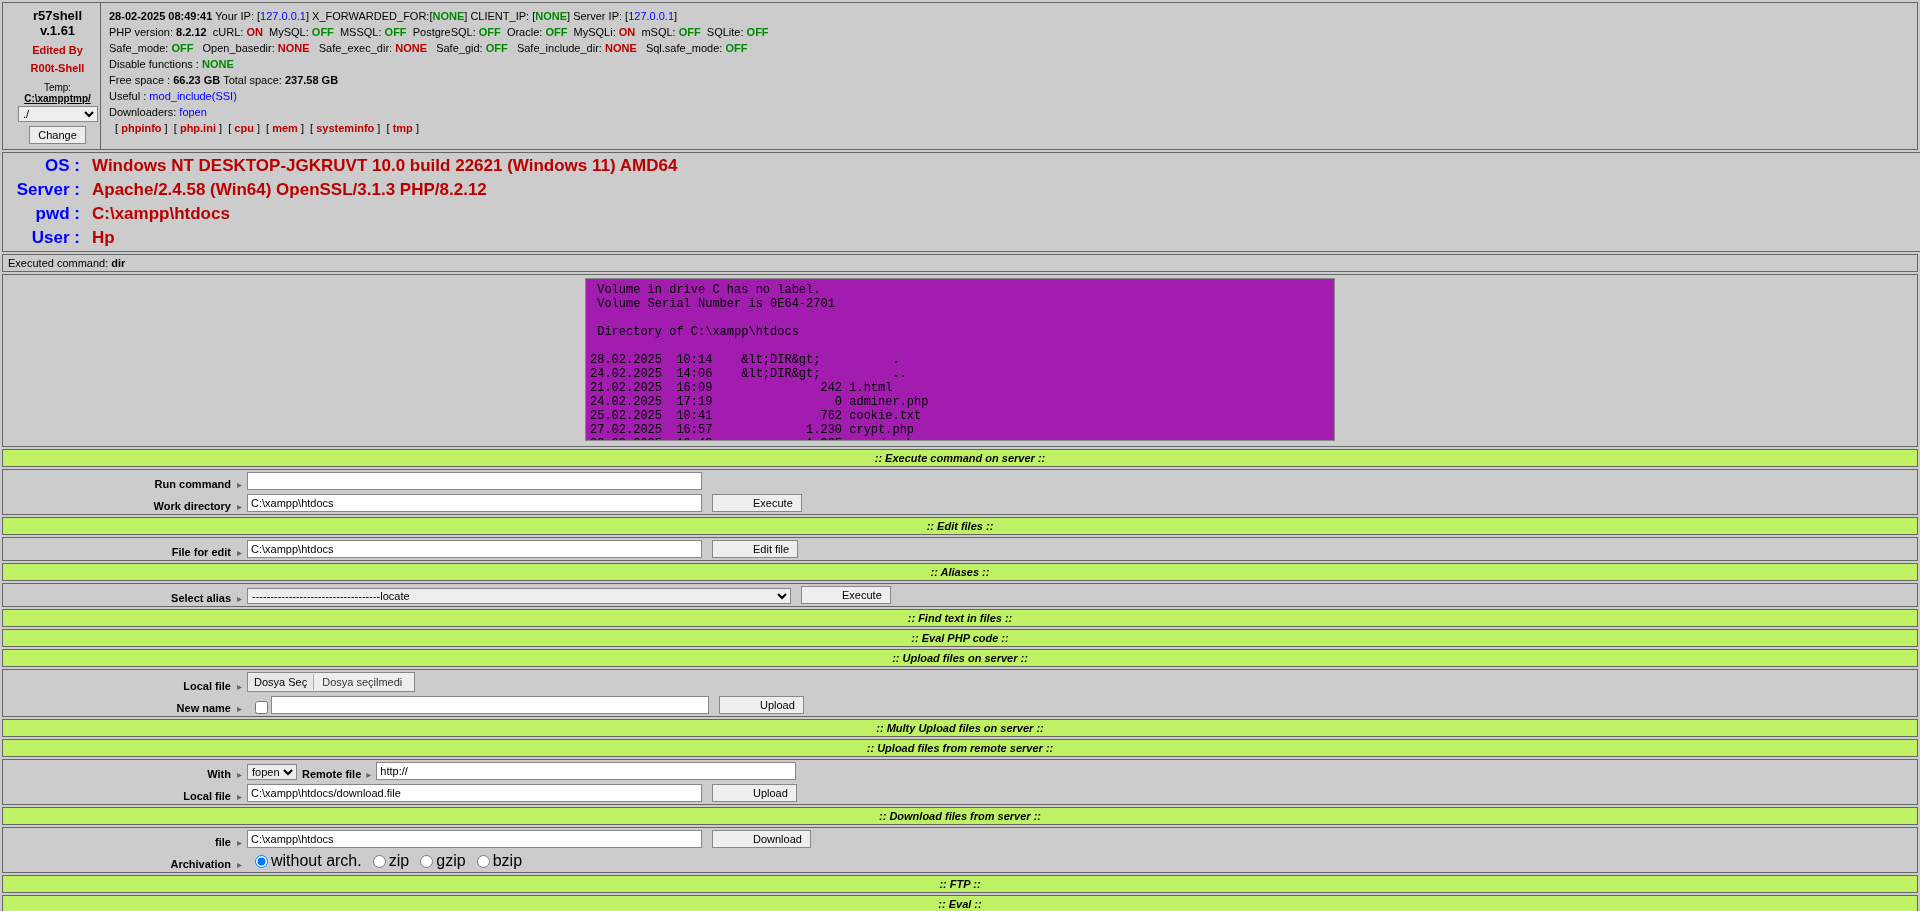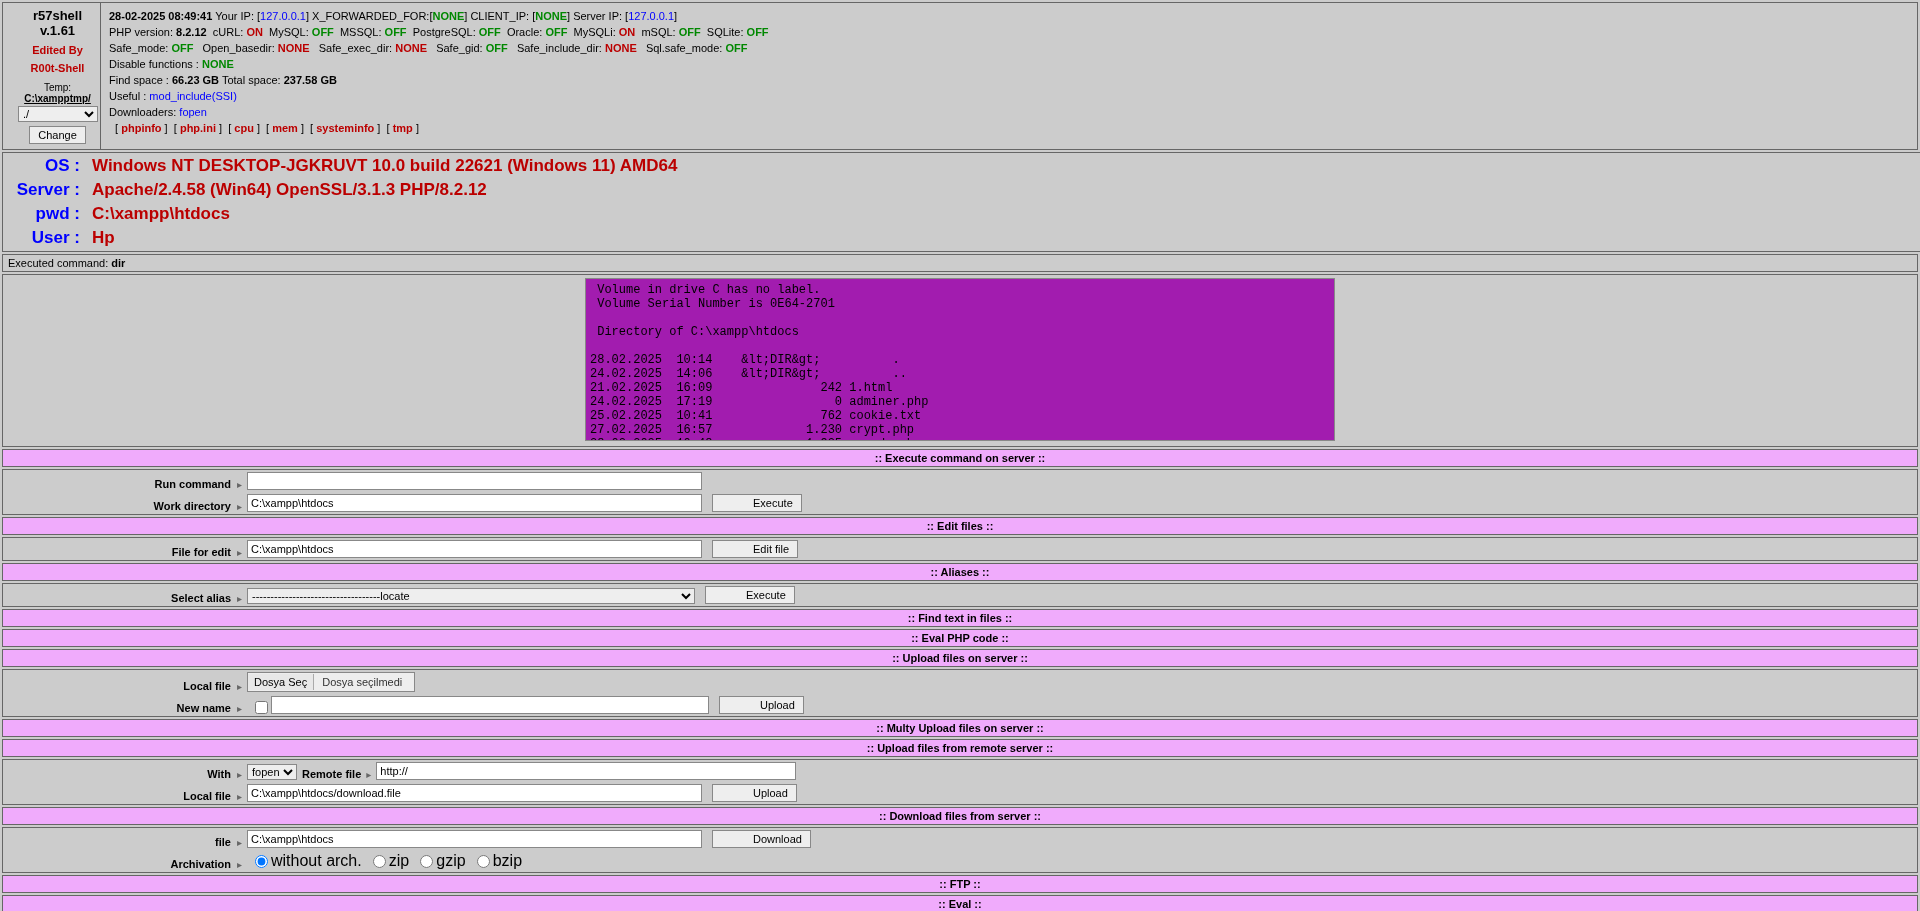--- a/index.html
+++ b/index.html
@@ -22,30 +22,30 @@
 .path-select { width: 80px; margin-top: 2px; }
 .change-btn { margin-top: 4px; }
 .sysinfo-table { width: 100%; border: 1px solid #666; margin: 2px; background: #ccc; }
 .sysinfo-table td { padding: 1px 5px; font-size: 17px; vertical-align: top; }
 .sysinfo-label { width: 80px; text-align: right; color: #00f; font-weight: bold; }
 .sysinfo-val { color: #b00; font-weight: bold; }
 .exec-bar { border: 1px solid #666; margin: 2px; padding: 2px 5px; background: #ccc; font-size: 11px; }
 .output-wrap { border: 1px solid #666; margin: 2px; background: #ccc; display: flex; }
 .output-area { margin: 3px auto; width: 750px; }
 textarea.output { width: 100%; height: 163px; font-family: 'Courier New', monospace; font-size: 12px; background: #a21caf; border: 1px solid #888; padding: 4px; resize: none; overflow-y: scroll; white-space: pre; }
-.section-header { border: 1px solid #666; margin: 2px; padding: 2px; background: #f0abfc; text-align: center; font-weight: bold; font-size: 11px; }
+.section-header { border: 1px solid #666; margin: 2px; padding: 2px; background: #bef264; text-align: center; font-weight: bold; font-size: 11px; font-style: italic; }
 .form-row-wrap { border: 1px solid #666; margin: 2px; background: #ccc; }
 .form-row { display: flex; align-items: flex-end; padding: 2px; }
 .form-label { width: 232px; text-align: right; padding-right: 6px; font-weight: bold; font-size: 11px; }
 .form-arrow { width: 10px; color: #666; font-size: 10px; }
 .form-input { flex: 0 0 auto; }
 .form-input input[type=text] { width: 455px; }
 .form-btn { margin-left: 10px; }
 .form-btn button { min-width: 50px; padding-left: 40px; }
-.alias-select { width: 448px; }
+.alias-select { width: 544px; }
 .file-chooser { display: inline-flex; align-items: center; border: 1px solid #888; background: #eee; height: 20px; }
 .file-chooser-btn { background: #e8e8e8; border-right: 1px solid #aaa; padding: 2px 6px; font-size: 11px; cursor: pointer; }
 .file-chooser-text { padding: 2px 8px; font-size: 11px; color: #333; min-width: 100px; }
 .inline-label { font-weight: bold; font-size: 11px; padding: 0 5px; }
 input[type=radio], input[type=checkbox] { margin: 0 3px 0 8px; vertical-align: middle; }
 .radio-label { font-size: 16px; vertical-align: middle; }
 .remote-input { width: 420px; }
 .local-file-remote { width: 555px; }
 </style>
 </head>
@@ -90,21 +90,21 @@
       <span>Open_basedir:</span> <span class="red">NONE</span>&nbsp;&nbsp;
       <span>Safe_exec_dir:</span> <span class="red">NONE</span>&nbsp;&nbsp;
       <span>Safe_gid:</span> <span class="green">OFF</span>&nbsp;&nbsp;
       <span>Safe_include_dir:</span> <span class="red">NONE</span>&nbsp;&nbsp;
       <span>Sql.safe_mode:</span> <span class="green">OFF</span>
     </div>
     <div>
       <span>Disable functions :</span> <span class="green">NONE</span>
     </div>
     <div>
-      <span>Find space :</span> <span class="b">66.23 GB</span>
+      <span>Free space :</span> <span class="b">66.23 GB</span>
       <span>Total space:</span> <span class="b">237.58 GB</span>
     </div>
     <div>
       <span>Useful :</span> <span class="link">mod_include(SSI)</span>
     </div>
     <div>
       <span>Downloaders:</span> <span class="link">fopen</span>
     </div>
     <div>
       &nbsp;&nbsp;[ <span class="link-red">phpinfo</span> ]&nbsp;

